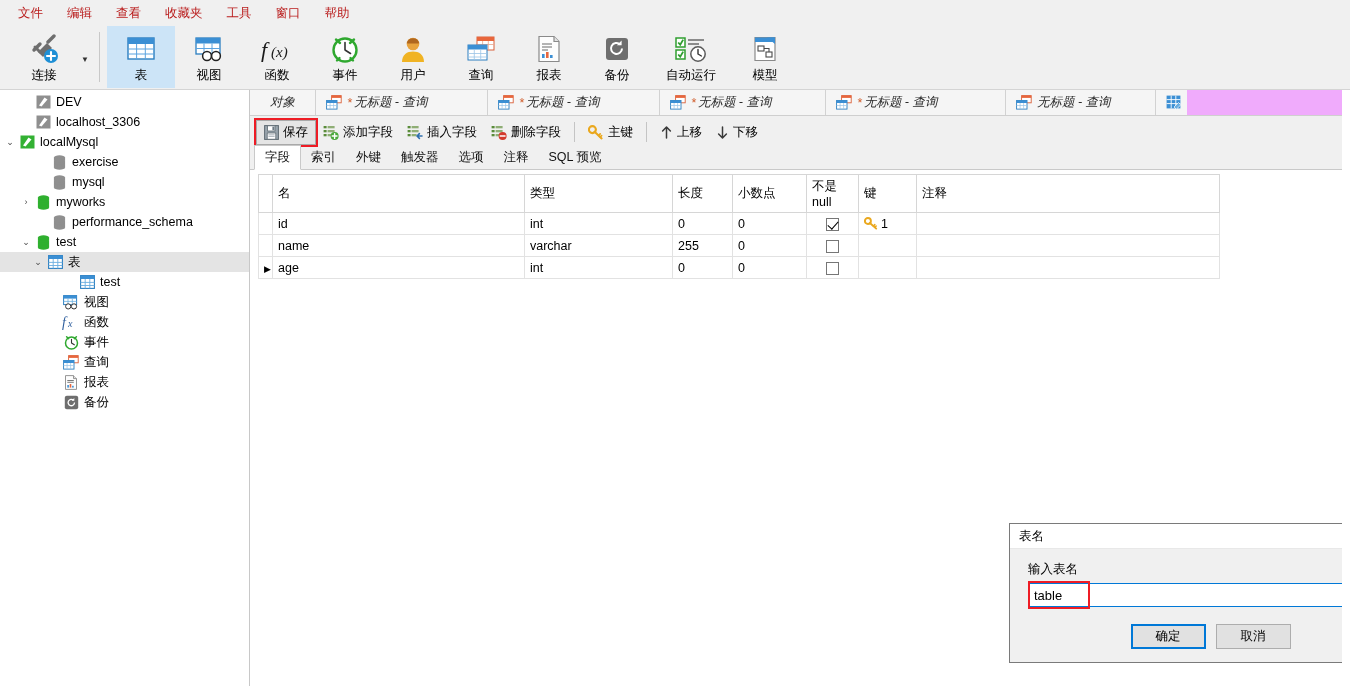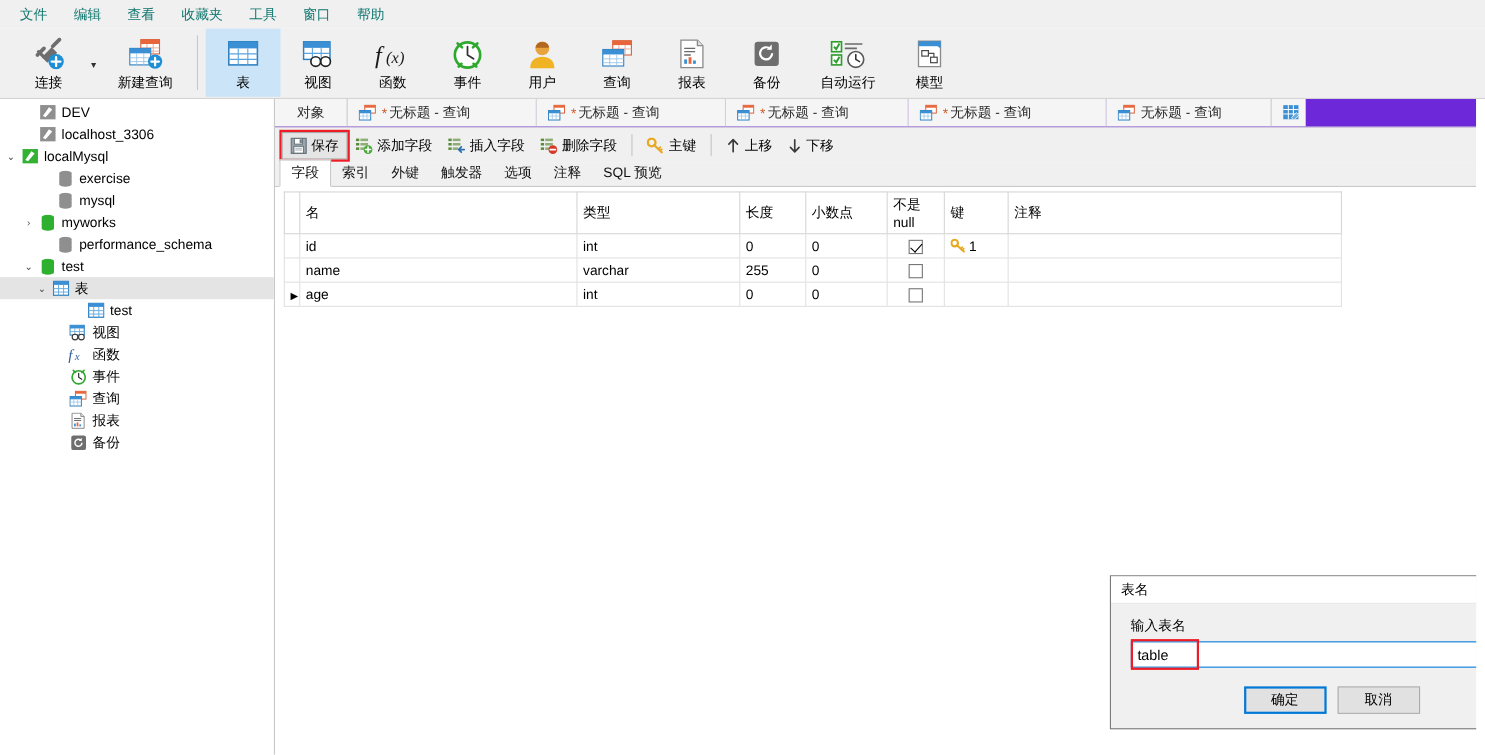--- a/index.html
+++ b/index.html
@@ -19,21 +19,21 @@
     height: 26px;
     background: #f0f0f0;
     display: flex;
     align-items: center;
     padding-left: 6px;
     border-bottom: 0;
   }
   .menu-item {
     padding: 4px 12px;
     font-size: 12.5px;
-    color: #0f766e;
+    color: #b91c1c;
     cursor: default;
     white-space: nowrap;
   }
 
   
   #ribbon {
     height: 64px;
     background: #f0f0f0;
     display: flex;
     align-items: flex-start;
@@ -128,25 +128,26 @@
     flex: 1;
     height: 596px;
     background: #ffffff;
     position: relative;
     overflow: hidden;
   }
 
   
   #tabstrip {
     height: 26px;
-    background: #6d28d9;
+    background: #f0abfc;
     border-bottom: 1px solid #cfcfcf;
     display: flex;
     align-items: stretch;
     overflow: hidden;
+    font-style: italic;
   }
   .dtab {
     display: flex;
     align-items: center;
     padding: 0 10px;
     border-right: 1px solid #d2d2d2;
     font-size: 12.5px;
     color: #2a2a2a;
     white-space: nowrap;
     cursor: default;
@@ -349,39 +350,20 @@
         <path d="M10 18 L19 9 L24 14 L15 23 Z" fill="#6e6e6e"></path>
         <path d="M7 13 L12 18" stroke="#6e6e6e" stroke-width="3" stroke-linecap="round"></path>
         <circle cx="23" cy="22" r="7" fill="#1e8fd5"></circle>
         <path d="M23 18 L23 26 M19 22 L27 22" stroke="#fff" stroke-width="2.1" stroke-linecap="round"></path>
       </svg>
     </div>
     <div class="rb-label">连接</div>
   </div>
   <div class="rb-caret">▼</div>
 
-  <div class="rb-btn wide">
-    <div class="rb-ico">
-      <svg width="34" height="30" viewBox="0 0 34 30">
-        <rect x="13" y="2" width="17" height="13" fill="#fff" stroke="#d9603a" stroke-width="1"></rect>
-        <rect x="13" y="2" width="17" height="4" fill="#e8663c"></rect>
-        <g stroke="#e8a58c" stroke-width="0.8">
-          <path d="M13 9.5 H30 M13 12.5 H30 M18.6 6 V15 M24.3 6 V15"></path>
-        </g>
-        <rect x="3" y="10" width="19" height="15" fill="#fff" stroke="#2c7fc0" stroke-width="1"></rect>
-        <rect x="3" y="10" width="19" height="4.5" fill="#3b8fd4"></rect>
-        <g stroke="#9ac4e6" stroke-width="0.8">
-          <path d="M3 18.5 H22 M3 22 H22 M9.3 14.5 V25 M15.7 14.5 V25"></path>
-        </g>
-        <circle cx="26" cy="22" r="6.5" fill="#1e8fd5"></circle>
-        <path d="M26 18.5 L26 25.5 M22.5 22 L29.5 22" stroke="#fff" stroke-width="2" stroke-linecap="round"></path>
-      </svg>
-    </div>
-    <div class="rb-label">新建查询</div>
-  </div>
 
   <div class="rb-sep"></div>
 
   <div class="rb-btn selected">
     <div class="rb-ico">
       <svg width="30" height="26" viewBox="0 0 30 26">
         <rect x="2" y="2" width="26" height="21" fill="#fff" stroke="#2c7fc0" stroke-width="1.4"></rect>
         <rect x="2" y="2" width="26" height="6" fill="#3b8fd4"></rect>
         <g stroke="#5ba3df" stroke-width="1">
           <path d="M2 13 H28 M2 18 H28 M10.6 8 V23 M19.3 8 V23"></path>

